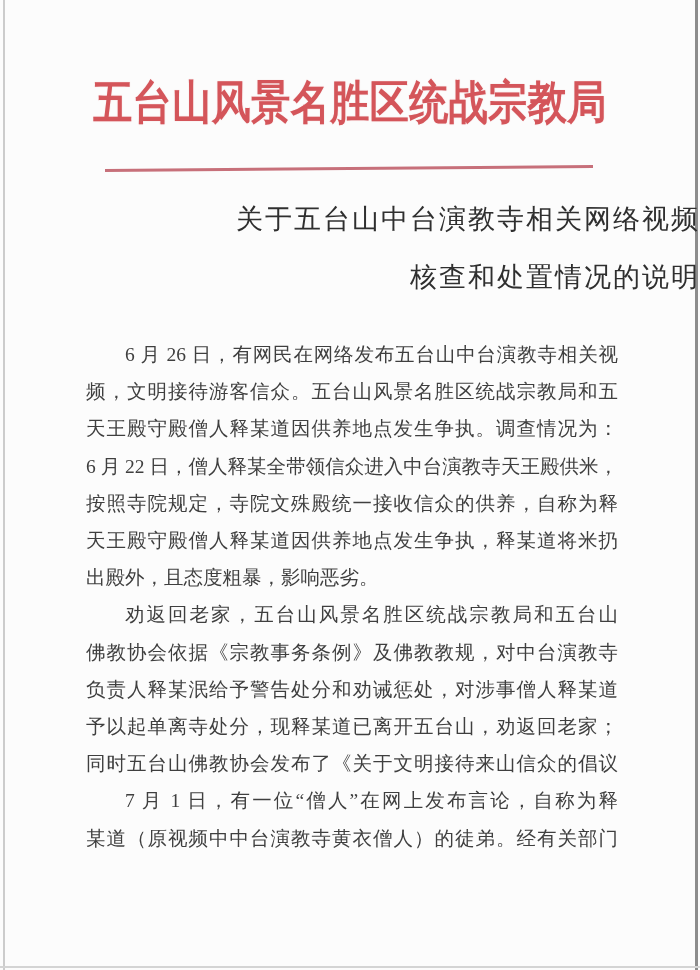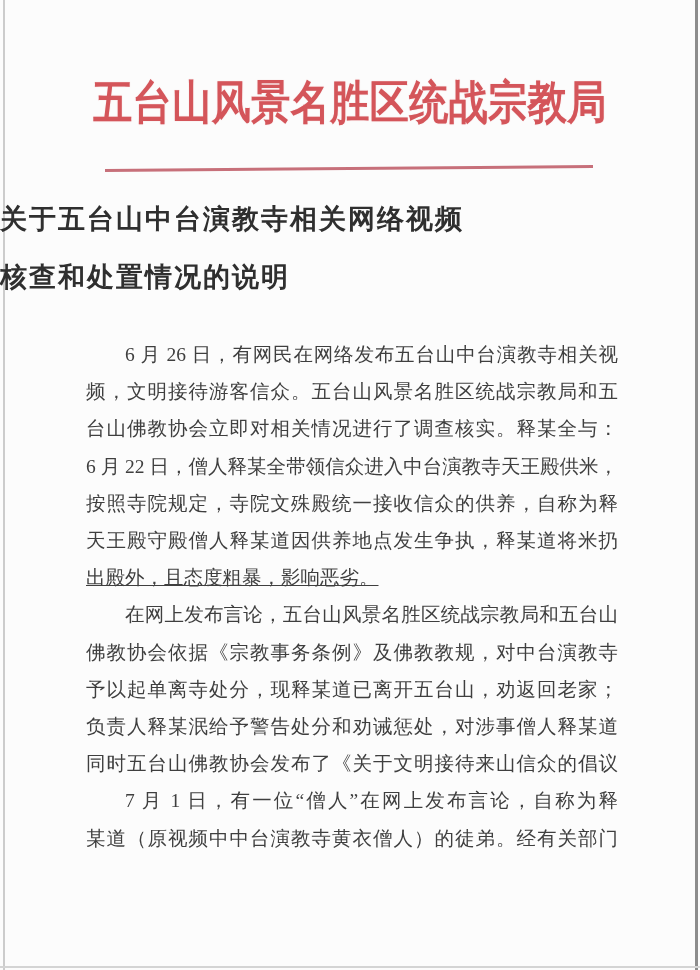--- a/index.html
+++ b/index.html
@@ -56,44 +56,44 @@
     left: 105px; top: 167px;
     width: 488px; height: 2.5px;
     background: var(--rule-red, #c7707a);
     transform: rotate(-0.45deg);
   }
 
   .doc-title {
     position: absolute;
     left: 0; top: 190px;
     width: 700px;
-    text-align: left;
+    text-align: right;
     font-size: 27px;
-    font-weight: bold;
+    font-weight: normal;
     letter-spacing: 2px;
     line-height: 58px;
     color: var(--title-ink, #2f2f2f);
   }
 
   .body-text {
     position: absolute;
     left: 86px; top: 336px;
     width: 532px;
     font-size: 19.5px;
     line-height: 37.2px;
     color: var(--body-ink, #3f3f3f);
   }
 
   .ln {
     text-align: justify;
     text-align-last: justify;
     white-space: normal;
   }
   .ln.first { text-indent: 2em; }
-  .ln.end { text-align-last: left; text-decoration: underline; }
+  .ln.end { text-align-last: left; }
 </style>
 </head>
 <body>
 
 <div class="page">
 
   <div class="edge-left"></div>
   <div class="edge-right"></div>
   <div class="edge-bottom"></div>
 
@@ -104,32 +104,32 @@
   <div class="doc-title">
     <div>关于五台山中台演教寺相关网络视频</div>
     <div>核查和处置情况的说明</div>
   </div>
 
   <div class="body-text">
 
     <div>
       <div class="ln first">6 月 26 日，有网民在网络发布五台山中台演教寺相关视</div>
       <div class="ln">频，文明接待游客信众。五台山风景名胜区统战宗教局和五</div>
-      <div class="ln">台山佛教协会立即对相关情况进行了调查核实。释某全与：</div>
+      <div class="ln">天王殿守殿僧人释某道因供养地点发生争执。调查情况为：</div>
       <div class="ln">6 月 22 日，僧人释某全带领信众进入中台演教寺天王殿供米，</div>
       <div class="ln">按照寺院规定，寺院文殊殿统一接收信众的供养，自称为释</div>
       <div class="ln">天王殿守殿僧人释某道因供养地点发生争执，释某道将米扔</div>
       <div class="ln end">出殿外，且态度粗暴，影响恶劣。</div>
     </div>
 
     <div>
-      <div class="ln first">在网上发布言论，五台山风景名胜区统战宗教局和五台山</div>
+      <div class="ln first">劝返回老家，五台山风景名胜区统战宗教局和五台山</div>
       <div class="ln">佛教协会依据《宗教事务条例》及佛教教规，对中台演教寺</div>
+      <div class="ln">负责人释某泯给予警告处分和劝诫惩处，对涉事僧人释某道</div>
       <div class="ln">予以起单离寺处分，现释某道已离开五台山，劝返回老家；</div>
-      <div class="ln">负责人释某泯给予警告处分和劝诫惩处，对涉事僧人释某道</div>
       <div class="ln">同时五台山佛教协会发布了《关于文明接待来山信众的倡议</div>
     </div>
 
     <div>
       <div class="ln first">7 月 1 日，有一位“僧人”在网上发布言论，自称为释</div>
       <div class="ln">某道（原视频中中台演教寺黄衣僧人）的徒弟。经有关部门</div>
     </div>
 
   </div>
 </div>

